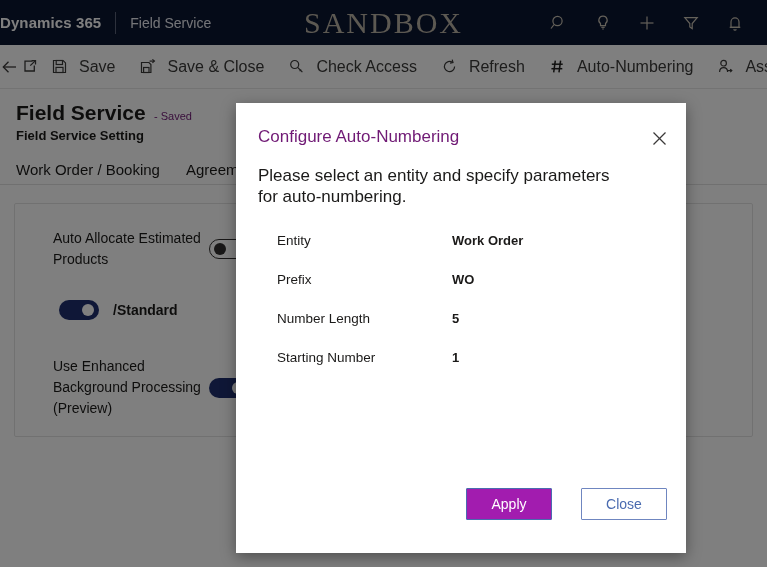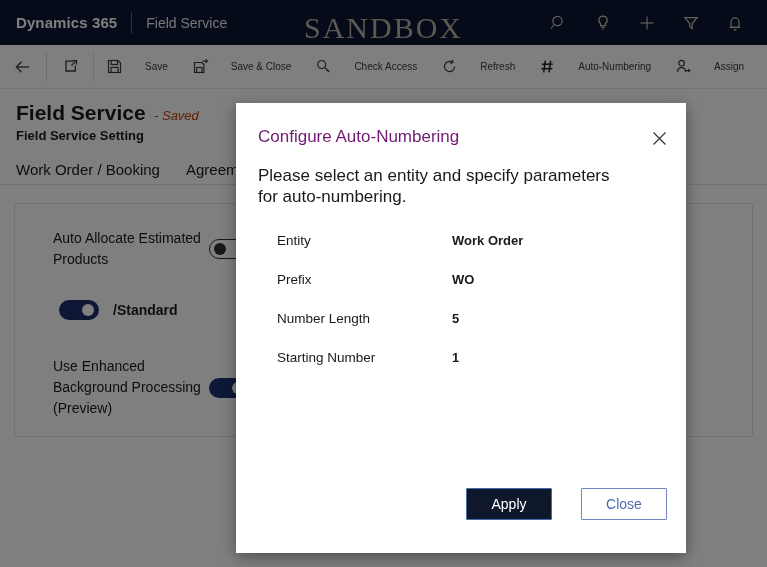--- a/index.html
+++ b/index.html
@@ -15,29 +15,29 @@
   .app { position: absolute; inset: 0; background: #ffffff; }
 
   
   .navbar {
     position: absolute; left: 0; top: 0; width: 767px; height: 45px;
     background: #0b1630;
     display: flex; align-items: center;
   }
   .brand {
     color: #ffffff; font-size: 15px; font-weight: bold;
-    padding-left: 16px; letter-spacing: .1px;
+    letter-spacing: .1px;
   }
   .brand-divider {
     width: 1px; height: 22px; background: #5a6378; margin: 0 14px;
   }
   .app-name { color: #e8eaf0; font-size: 14px; }
   .sandbox {
     position: absolute; left: 0; right: 0; top: 0; height: 45px;
-    display: flex; align-items: flex-end; justify-content: center;
+    display: flex; align-items: center; justify-content: center;
     pointer-events: none;
     border-radius: 8px;
   }
   .sandbox span {
     color: #b9b2a4; font-size: 30px; letter-spacing: 2px;
     font-family: "Liberation Serif", serif; font-weight: 300;
   }
   .nav-icons {
     position: absolute; right: 10px; top: 0; height: 45px;
     display: flex; align-items: center; gap: 24px; padding-right: 12px;
@@ -46,36 +46,36 @@
   .nav-icons .ico svg { display: block; }
 
   
   .cmdbar {
     position: absolute; left: 0; top: 45px; width: 767px; height: 44px;
     background: #ffffff; display: flex; align-items: center;
     border-bottom: 1px solid #e6e6e6;
   }
   .cmd-sep { width: 1px; height: 28px; background: #dddddd; }
   .cmd-btn {
-    display: flex; align-items: center; gap: 22px;
+    display: flex; align-items: center; gap: 11px;
     height: 44px; padding: 0 12px; cursor: pointer;
-    color: #3b3a39; font-size: 10px; white-space: nowrap;
+    color: #3b3a39; font-size: 16px; white-space: nowrap;
   }
   .cmd-btn .cico { width: 17px; height: 17px; display: block; flex: 0 0 17px; }
   .cmd-iconbtn {
     display: flex; align-items: center; justify-content: center;
     width: 46px; height: 44px; cursor: pointer;
   }
 
   
   .page { position: absolute; left: 0; top: 89px; width: 767px; bottom: 0;
           background: #ffffff; }
   .page-title-row { padding: 12px 0 0 16px; }
   .page-title { font-size: 21px; color: #1b1a19; font-weight: bold; display: inline; }
-  .page-title-sub { font-size: 13px; color: #c2410c; display: inline; margin-left: 4px; font-style: italic; }
+  .page-title-sub { font-size: 11px; color: #701a75; display: inline; margin-left: 4px; }
   .page-subtitle { font-size: 13px; color: #1b1a19; font-weight: bold; margin-top: 3px; }
 
   .tabs {
     display: flex; align-items: center; gap: 26px;
     padding: 12px 0 0 16px; height: 42px;
     border-bottom: 1px solid #e1e1e1;
   }
   .tab { font-size: 15px; color: #1b1a19; cursor: pointer; white-space: nowrap; }
 
   .card {
@@ -139,21 +139,21 @@
   .modal-actions {
     position: absolute; right: 19px; bottom: 33px;
     display: flex; align-items: center; gap: 14px;
   }
   .btn {
     height: 32px; min-width: 86px; padding: 0 16px;
     font-size: 14px; font-family: "Liberation Sans", sans-serif;
     cursor: pointer; border-radius: 1px;
     display: flex; align-items: center; justify-content: center;
   }
-  .btn-primary { background: #0f172a; color: #ffffff; border: 1px solid #4a6bb0; }
+  .btn-primary { background: #a21caf; color: #ffffff; border: 1px solid #4a6bb0; }
   .btn-secondary { background: #ffffff; color: #4a6bb0; border: 1px solid #6f86c0; margin-left: 15px; }
 </style>
 </head>
 <body>
 
 <div id="root">
 
   <div class="app">
 
     <div class="navbar">

